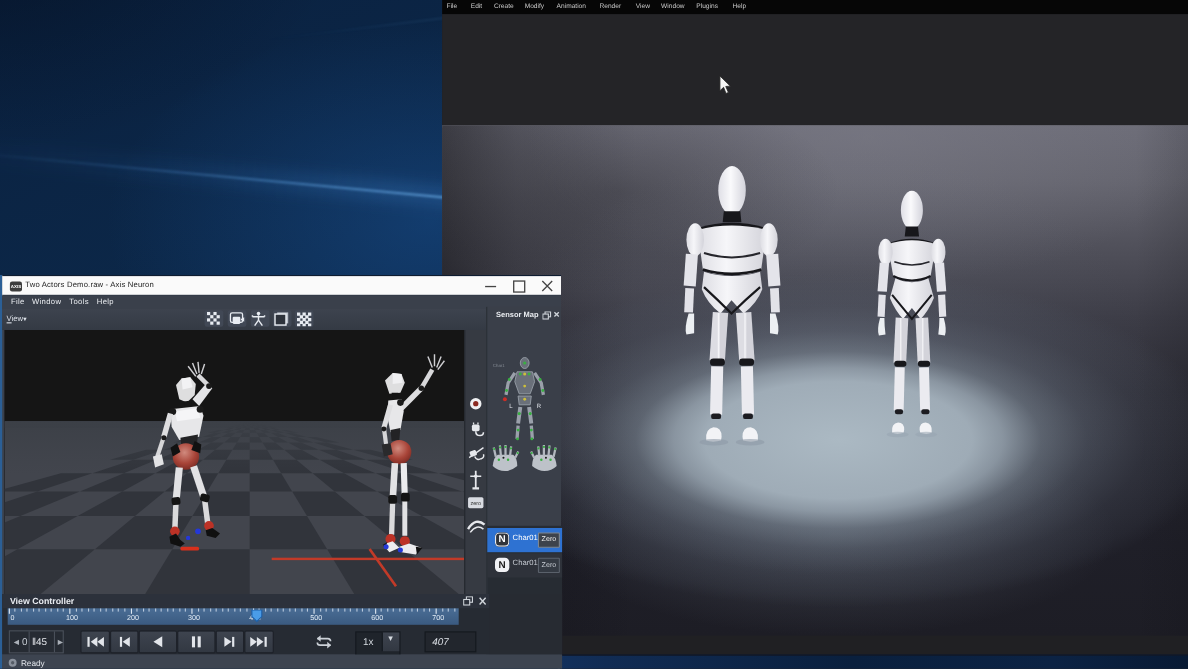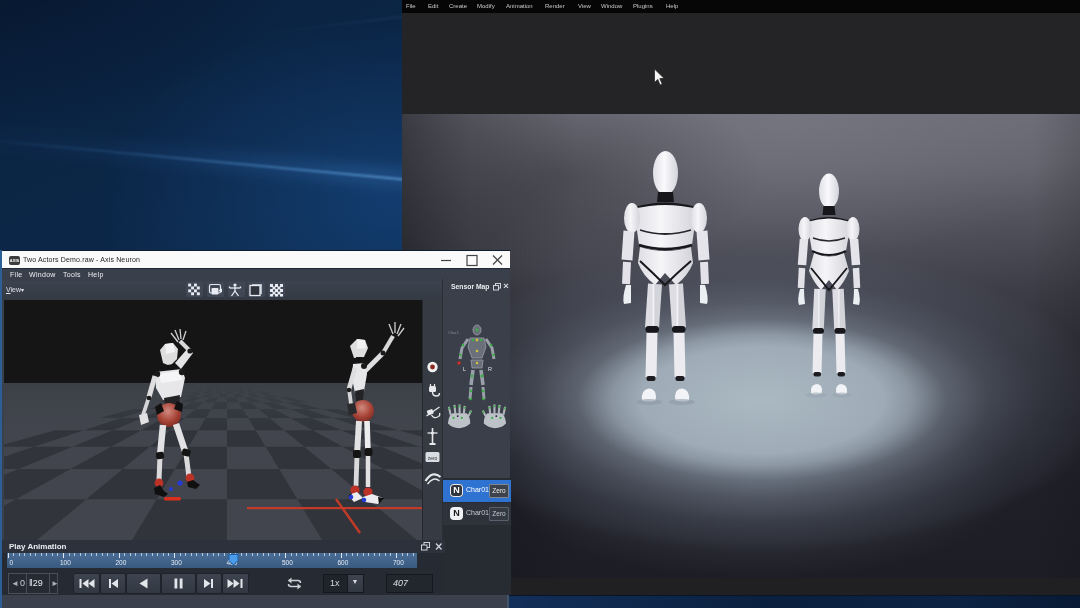--- a/index.html
+++ b/index.html
@@ -565,21 +565,21 @@
       </div>
       <div class="srow" style="top:25px;background:#2e323a;">
         <div class="nicon" style="background:#f0f1f4;color:#1a1a1a;">N</div>
         <div style="position:absolute;left:23px;top:6px;font-size:7px;color:#c6cbd2;">Char01</div>
         <div class="zbtn" style="background:#343a43;color:#c6cbd2;border:1px solid #5a616b;">Zero</div>
       </div>
     </div>
   </div>
   <div class="abs" id="playc">
     <div id="pchead">
-      <span style="position:absolute;left:7px;top:2px;font-size:8px;font-weight:bold;color:#e8ebf0;">Play Animation</span>
+      <span style="position:absolute;left:7px;top:2px;font-size:8px;font-weight:bold;color:#e8ebf0;">View Controller</span>
       <svg class="abs" style="left:419px;top:2px" width="22" height="10" viewBox="0 0 22 10">
         <rect x="3" y="0.5" width="5.5" height="5" fill="none" stroke="#cfd4da" stroke-width="1"></rect>
         <rect x="0.5" y="3" width="5.5" height="5" fill="#2c313b" stroke="#cfd4da" stroke-width="1"></rect>
         <path d="M15 1.5 L20.5 7.5 M20.5 1.5 L15 7.5" stroke="#cfd4da" stroke-width="1.3"></path>
       </svg>
     </div>
     <div id="ruler">
       <div class="mtick" style="left:0.5px;"></div>
 <div class="stick" style="left:6.0px;"></div>
 <div class="stick" style="left:11.6px;"></div>
@@ -664,21 +664,21 @@
 <div class="num" style="left:386.0px;">700</div>
       <svg class="abs" style="left:221px;top:1px" width="11" height="12" viewBox="0 0 11 12">
         <path d="M1 0.5 H10 V6.5 L5.5 11 L1 6.5 Z" fill="#4a9ce8" stroke="#1c5fa8" stroke-width="1"></path>
       </svg>
     </div>
 
 <div style="position:absolute;left:6px;top:33px;width:50px;height:21px;border:1px solid #4a505a;box-sizing:border-box;background:#262b33;">
   <span style="position:absolute;left:2px;top:5px;font-size:8px;color:#aab0b8;">◄</span>
   <span style="position:absolute;left:11px;top:4px;font-size:9px;color:#c9ced6;">0</span>
   <div style="position:absolute;left:17px;top:0;width:1px;height:19px;background:#4a505a;"></div>
-  <span style="position:absolute;left:20px;top:4px;font-size:9px;color:#e6e9ee;">‖29</span>
+  <span style="position:absolute;left:20px;top:4px;font-size:9px;color:#e6e9ee;">‖45</span>
   <div style="position:absolute;left:40px;top:0;width:1px;height:19px;background:#4a505a;"></div>
   <span style="position:absolute;left:42px;top:5px;font-size:8px;color:#aab0b8;">►</span>
 </div>
 
     <div class="btn" style="left:71px;width:27px;"><svg width="100%" height="100%" viewBox="0 0 24 19" preserveAspectRatio="xMidYMid meet">
           <g fill="#e2e5ea">
             <rect x="5" y="5" width="2" height="9"></rect>
             <path d="M14 5 L8 9.5 L14 14 Z"></path>
             <path d="M20 5 L14 9.5 L20 14 Z"></path>
           </g>
@@ -716,25 +716,32 @@
       <svg class="abs" style="left:283px;top:36px" width="19" height="15" viewBox="0 0 19 15">
  <g stroke="#ccd1d8" stroke-width="1.5" fill="none">
   <path d="M3.5 4.5 H13 Q15.5 4.5 15.5 7"></path>
   <path d="M15.5 10.5 H6 Q3.5 10.5 3.5 8"></path>
  </g>
  <g fill="#ccd1d8">
   <path d="M6.5 1.5 L6.5 7.5 L3 4.5 Z"></path>
   <path d="M12.5 7.5 L12.5 13.5 L16 10.5 Z"></path>
  </g>
       </svg>
-      <div style="position:absolute;left:321px;top:34px;width:41px;height:19px;background:#1f242b;border:1px solid #141920;box-sizing:border-box;">
+      <div style="position:absolute;left:321px;top:34px;width:41px;height:31px;background:#1f242b;border:1px solid #141920;box-sizing:border-box;">
  <span style="position:absolute;left:6px;top:3px;font-size:9px;color:#d5dae0;">1x</span>
  <div style="position:absolute;right:0;top:0;width:15px;height:17px;background:linear-gradient(#3e444f,#323842);border-left:1px solid #141920;">
   <span style="position:absolute;left:3.5px;top:2.5px;font-size:7px;color:#d5dae0;">▼</span>
         </div>
 </div>
 <div style="position:absolute;left:384px;top:34px;width:47px;height:19px;background:#22262d;border:1px solid #15191f;box-sizing:border-box;">
  <span style="position:absolute;left:6px;top:3px;font-size:9px;color:#dde1e7;font-style:italic;">407</span>
 </div>
 <div style="position:absolute;left:443px;top:0;width:66px;height:55px;background:#272b32;"></div>
 
   </div>
+  <div class="abs" id="astatus">
+    <svg class="abs" style="left:5px;top:2.5px" width="9" height="9" viewBox="0 0 9 9">
+      <circle cx="4.5" cy="4.5" r="3.6" fill="#8a919c"></circle>
+        <circle cx="4.5" cy="4.5" r="1.5" fill="#555c66"></circle>
+    </svg>
+    <span style="position:absolute;left:17px;top:2.5px;font-size:7.5px;color:#dfe3e9;">Ready</span>
+  </div>
 </div>
 
 </body></html>

